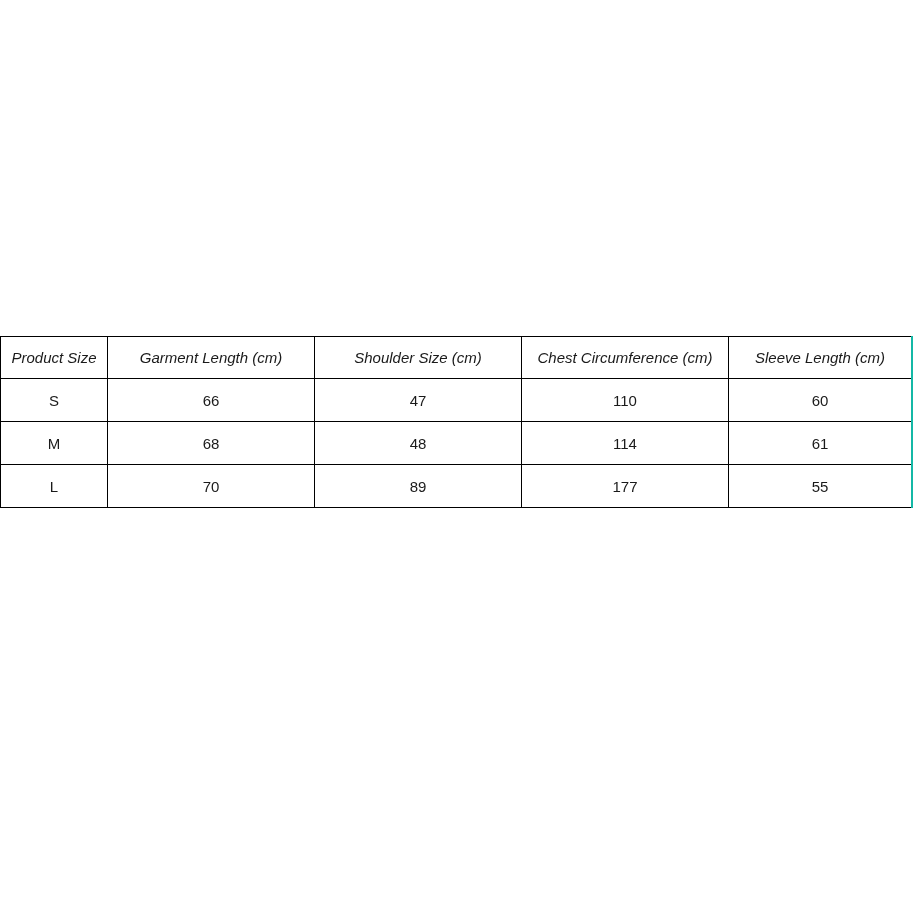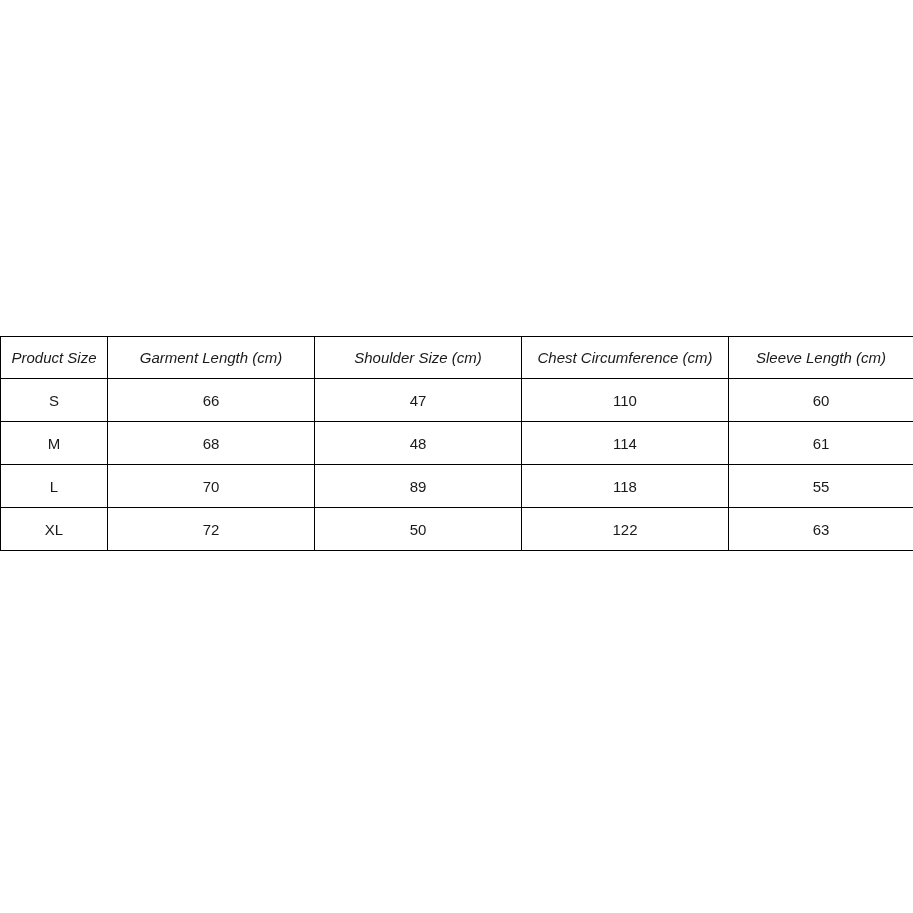--- a/index.html
+++ b/index.html
@@ -64,21 +64,21 @@
 
   .note-row td {
     height: 40px;
     font-family: "DejaVu Sans Mono", "Liberation Mono", monospace;
     font-size: 13.5px;
     letter-spacing: 0.2px;
   }
 
   
   table.size-table tr td:first-child { border-left: 1px solid #000000; }
-  table.size-table tr td:last-child { border-right: 1px solid #14b8a6; }
+  table.size-table tr td:last-child { border-right: 5px solid #14b8a6; }
 </style>
 </head>
 <body>
 
 <div class="page">
 
   <div class="size-table-wrap">
     <table class="size-table">
       <colgroup>
         <col class="c0">
@@ -108,27 +108,20 @@
           <td>M</td>
           <td>68</td>
           <td>48</td>
           <td>114</td>
           <td>61</td>
         </tr>
         <tr>
           <td>L</td>
           <td>70</td>
           <td>89</td>
-          <td>118</td>
+          <td>177</td>
           <td>55</td>
-        </tr>
-        <tr>
-          <td>XL</td>
-          <td>72</td>
-          <td>50</td>
-          <td>122</td>
-          <td>63</td>
         </tr>
       </tbody>
     </table>
   </div>
 
 </div>
 
 </body></html>

